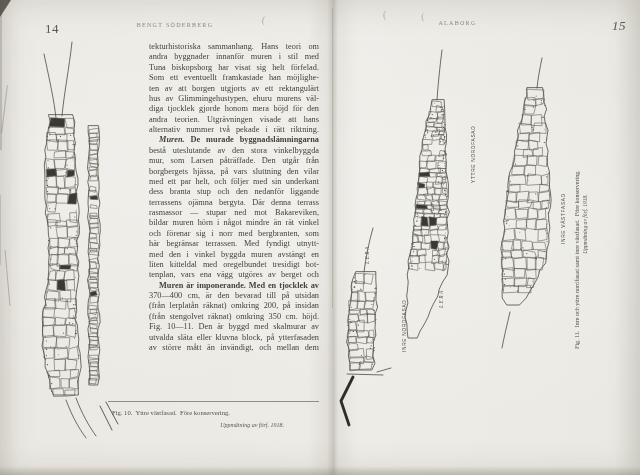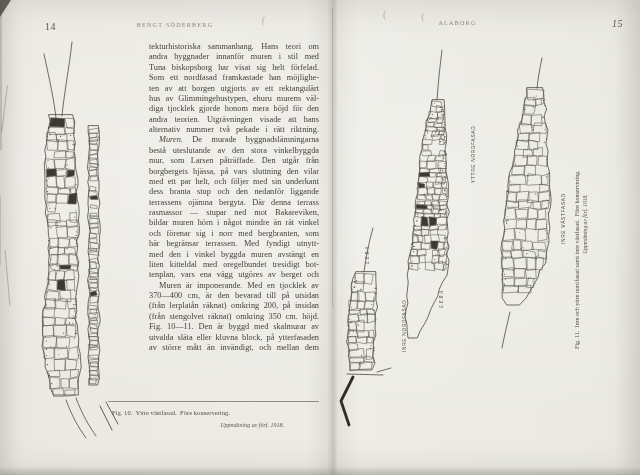--- a/index.html
+++ b/index.html
@@ -17,26 +17,26 @@
   .bottom-shade{position:absolute;left:0;right:0;bottom:0;height:9px;
     background:linear-gradient(180deg,transparent,rgba(120,115,103,.35));}
   .fold{position:absolute;left:327px;top:0;width:11px;height:475px;
     background:linear-gradient(90deg,transparent,rgba(100,95,84,.14) 45%,rgba(100,95,84,.22) 55%,transparent);}
   .fold-line{position:absolute;left:332px;top:8px;width:1px;height:300px;background:rgba(100,95,84,.22);}
   .corner-mark{position:absolute;left:0;top:0;width:0;height:0;
     border-top:17px solid #45433b;border-right:11px solid transparent;opacity:.85;}
   .edge-sliver{position:absolute;background:rgba(95,90,78,.5);}
   .edge-curve{position:absolute;width:1px;background:rgba(95,90,78,.35);}
 
-  .pgnum{position:absolute;font-size:10px;letter-spacing:.5px;color:#5c594f;}
+  .pgnum{position:absolute;font-size:13px;letter-spacing:.5px;color:#5c594f;}
   .runhead{position:absolute;font-size:6px;letter-spacing:1.3px;color:#8d897d;text-align:center;}
 
   .bodytext{position:absolute;left:108px;top:42px;width:211px;font-size:8.3px;line-height:10.38px;color:#45423a;}
   .tl{text-align:justify;text-align-last:justify;white-space:normal;padding-left:41px;}
-  .tl.first{text-indent:10px;}
+  .tl.first{text-indent:10px;font-weight:bold;}
   .tl.last{text-align-last:left;}
 
   .rule{position:absolute;left:108px;top:401px;width:211px;height:1px;background:#726e62;opacity:.75;}
   .cap1{position:absolute;left:112px;top:409px;width:175px;font-size:6.6px;color:#55524a;white-space:pre-wrap;}
   .cap2{position:absolute;left:112px;top:422px;width:172px;font-size:6px;font-style:italic;text-align:right;color:#5c594f;}
 
   .vlabel{position:absolute;transform:rotate(-90deg);transform-origin:0 0;white-space:nowrap;
     font-size:4.8px;letter-spacing:.7px;color:#4c493f;font-family:"Liberation Sans","DejaVu Sans",sans-serif;}
   .vlera{position:absolute;transform:rotate(-90deg);transform-origin:0 0;white-space:nowrap;
     font-size:5.2px;font-style:italic;letter-spacing:1.6px;color:#55524a;}
@@ -341,21 +341,21 @@
         <circle cx="50.1" cy="176.9" r="0.50" fill="#57544a"></circle>
         <circle cx="48.7" cy="166.5" r="0.43" fill="#57544a"></circle>
         <circle cx="49.5" cy="243.4" r="0.40" fill="#57544a"></circle>
       </svg>
 
     <div class="bodytext">
         <div>
           <div class="tl">tekturhistoriska sammanhang. Hans teori om</div>
           <div class="tl">andra byggnader innanför muren i stil med</div>
           <div class="tl">Tuna biskopsborg har visat sig helt förfelad.</div>
-          <div class="tl">Som ett nordfasad framkastade han möjlighe-</div>
+          <div class="tl">Som ett eventuellt framkastade han möjlighe-</div>
           <div class="tl">ten av att borgen utgjorts av ett rektangulärt</div>
           <div class="tl">hus av Glimmingehustypen, ehuru murens väl-</div>
           <div class="tl">diga tjocklek gjorde honom mera böjd för den</div>
           <div class="tl">andra teorien. Utgrävningen visade att hans</div>
           <div class="tl">alternativ nummer två pekade i rätt riktning.</div>
         </div>
         <div>
           <div class="tl first"><i>Muren.</i> De murade byggnadslämningarna</div>
           <div class="tl">bestå uteslutande av den stora vinkelbyggda</div>
           <div class="tl">mur, som Larsen påträffade. Den utgår från</div>

